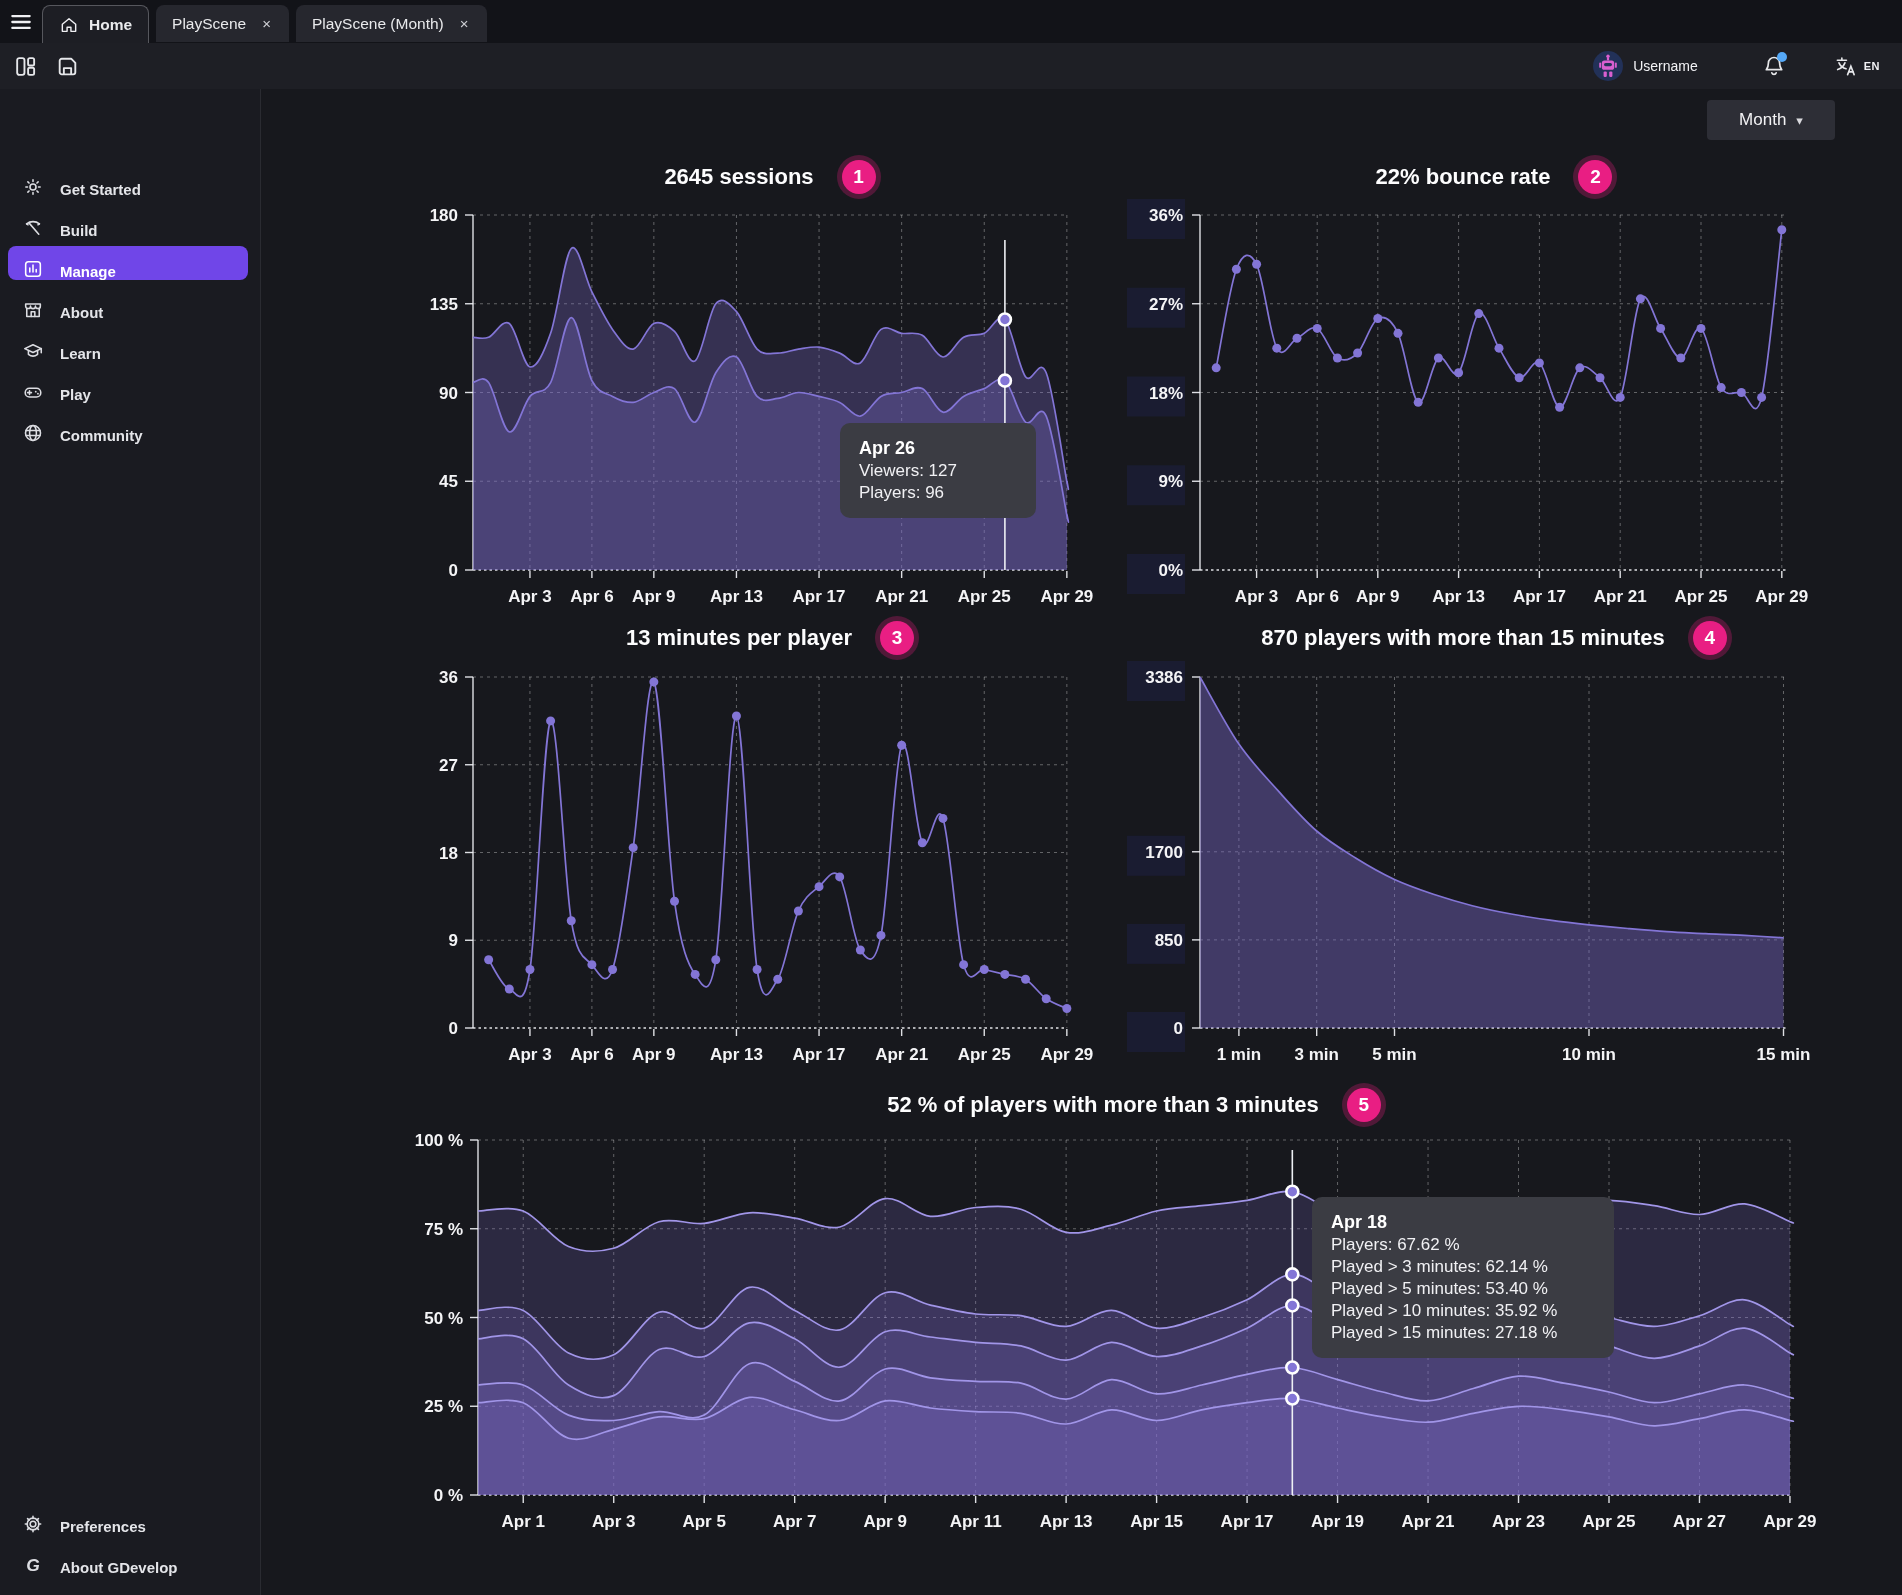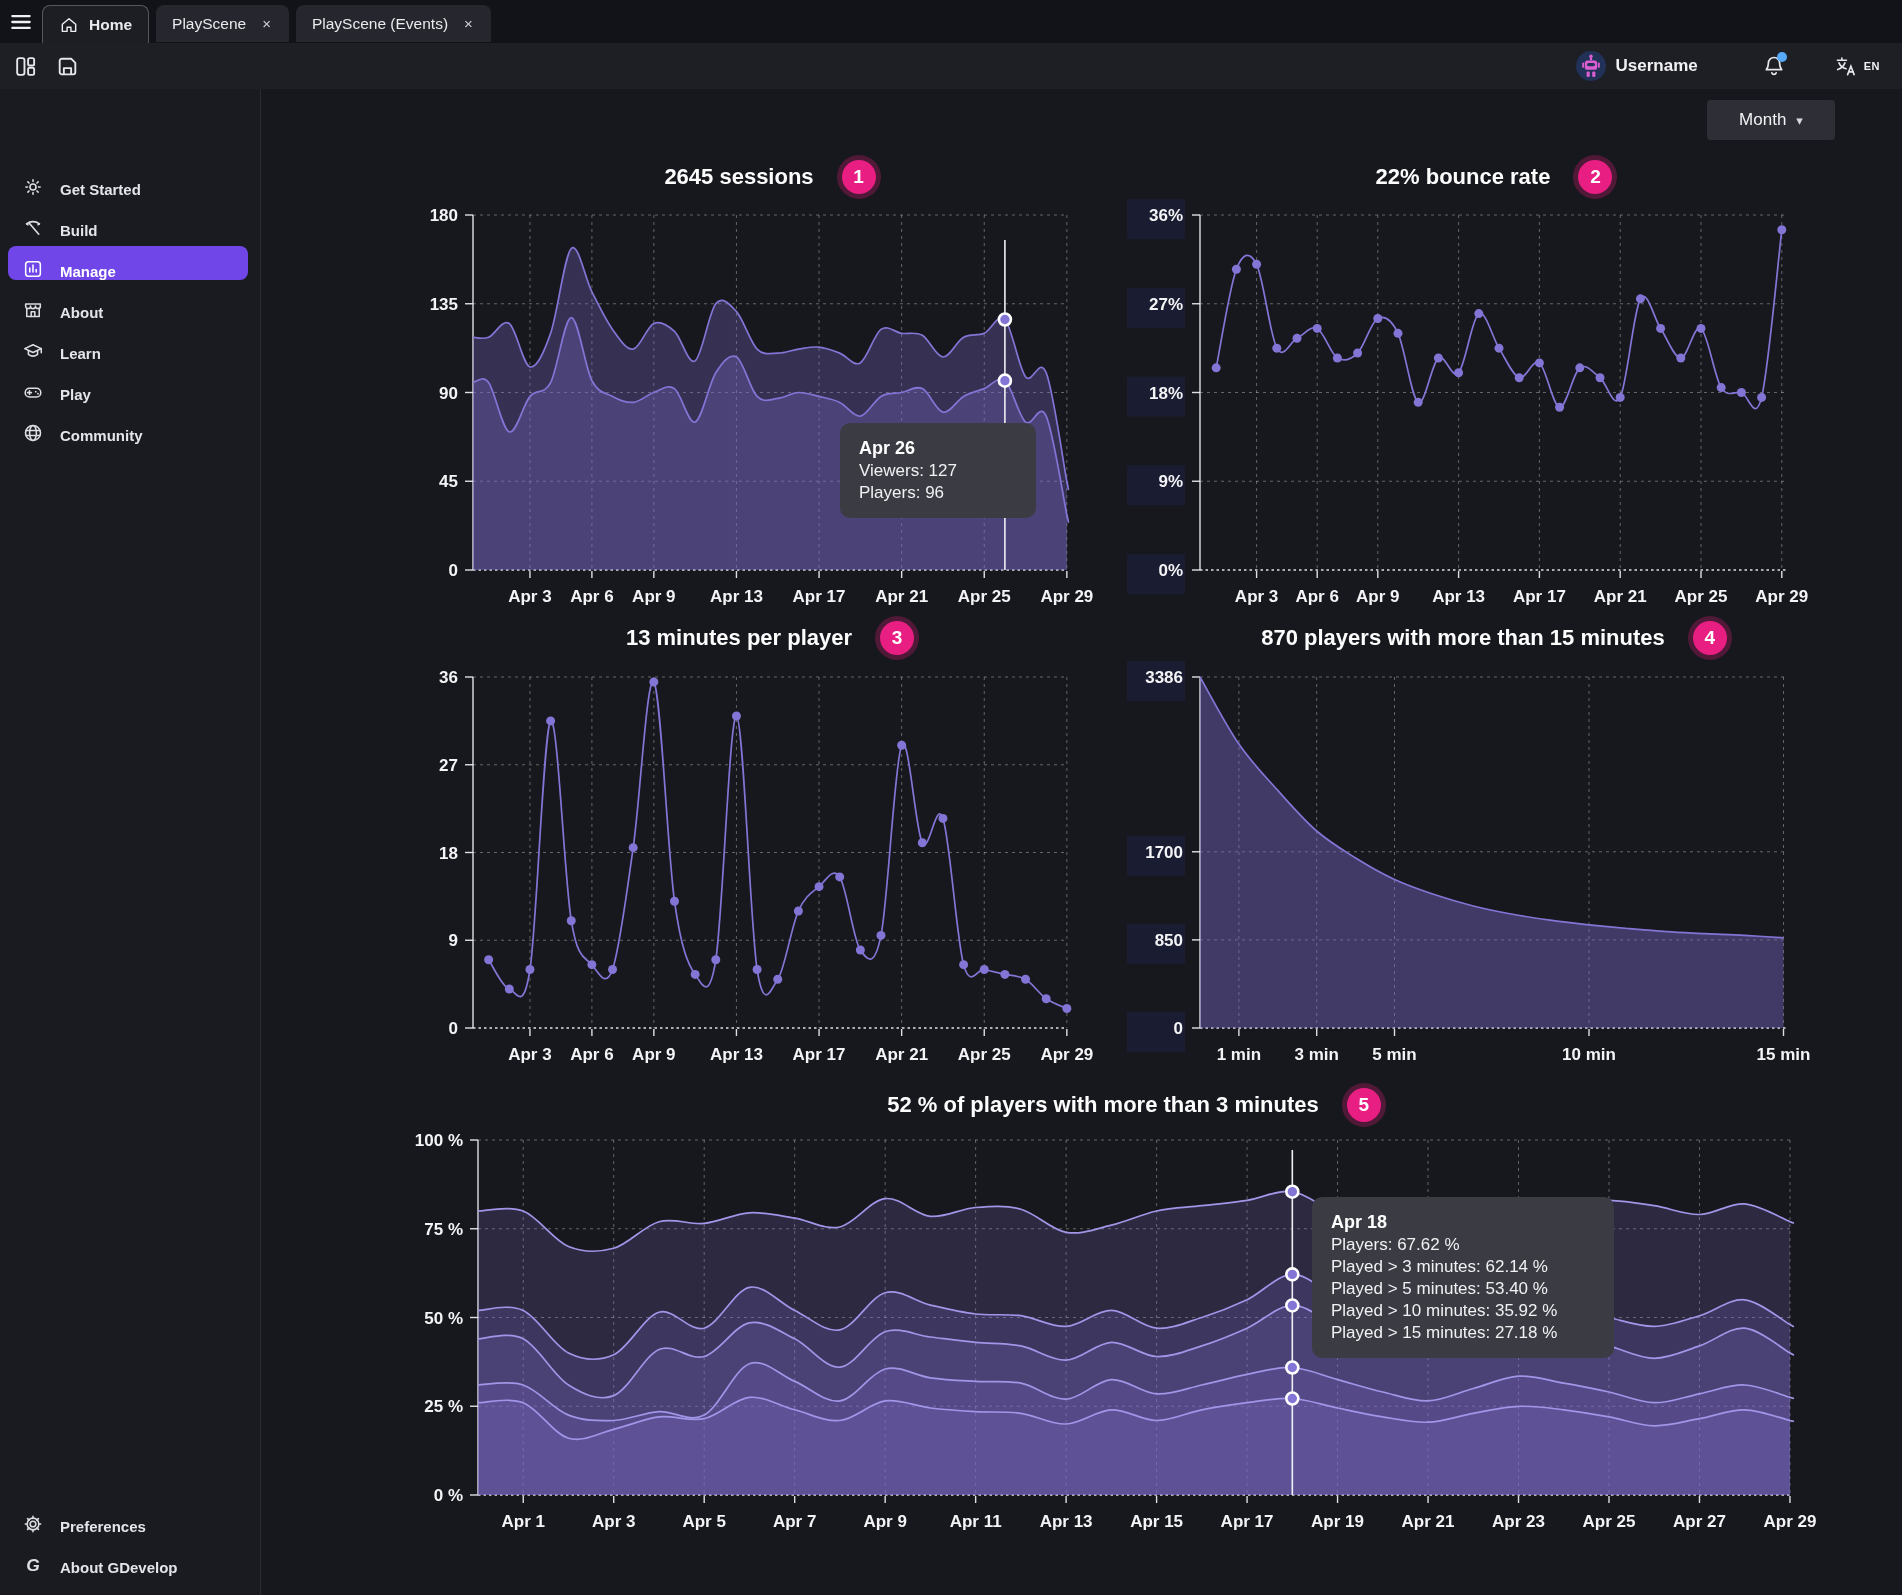--- a/index.html
+++ b/index.html
@@ -14,21 +14,21 @@
   .hamburger{width:42px;height:43px;display:flex;align-items:center;justify-content:center;cursor:pointer}
   .tab{height:37px;display:flex;align-items:center;gap:10px;padding:0 16px;margin-right:7px;
        background:#26272e;border-radius:8px 8px 0 0;font-size:15.5px;color:#e9eaec;cursor:pointer}
   .tab.active{background:#1d1e24;border:1px solid #56575d;border-bottom:none;font-weight:700}
   .tab .close{font-size:15px;color:#cfd0d5;padding:0 2px;margin-left:4px;cursor:pointer}
   
   .toolbar{position:absolute;top:43px;left:0;right:0;height:46px;background:#1e1f25;z-index:19;display:flex;align-items:center}
   .toolbar .tbicon{width:34px;height:34px;display:flex;align-items:center;justify-content:center;margin-left:8px;cursor:pointer}
   .tb-right{position:absolute;right:22px;top:0;height:46px;display:flex;align-items:center;gap:14px}
   .userchip{display:flex;align-items:center;gap:10px;cursor:pointer}
-  .username{font-size:17px;font-weight:700;color:#f2f2f5}
+  .username{font-size:14px;font-weight:400;color:#f2f2f5}
   .bellwrap{position:relative;width:32px;height:32px;display:flex;align-items:center;justify-content:center;margin-left:46px;cursor:pointer}
   .notifdot{position:absolute;top:2px;right:3px;width:10px;height:10px;border-radius:50%;background:#55a9f8}
   .langwrap{display:flex;align-items:center;gap:7px;margin-left:30px;cursor:pointer}
   .langcode{font-size:11px;font-weight:700;color:#f2f2f5;letter-spacing:.5px}
   
   .sidebar{position:absolute;top:89px;left:0;width:260px;bottom:0;background:#1a1b21;border-right:1px solid #2a2b31;z-index:18}
   .side-item{position:absolute;left:8px;width:240px;height:34px;border-radius:8px;display:flex;align-items:flex-end;gap:16px;
              padding-left:14px;box-sizing:border-box;font-size:15px;font-weight:600;color:#e4e5e9;cursor:pointer}
   .side-item.active{background:#7046e8;color:#fff}
   .side-item .sicon{width:22px;height:22px;display:flex;align-items:center;justify-content:center}
@@ -64,21 +64,21 @@
             <path d="M4 11.2 L12 4.4 L20 11.2 V19.6 H14.3 V14.6 H9.7 V19.6 H4 Z"></path>
           </svg>
         </span>
         <span>Home</span>
       </div>
       <div class="tab">
         <span>PlayScene</span>
         <span class="close">×</span>
       </div>
       <div class="tab">
-        <span>PlayScene (Events)</span>
+        <span>PlayScene (Month)</span>
         <span class="close">×</span>
       </div>
     </div>
 </div>
 
 <div class="toolbar">
   <div class="tbicon">
     <svg width="25" height="25" viewBox="0 0 24 24" fill="none" stroke="#e6e7ea" stroke-width="1.8">
       <rect x="4" y="4" width="7" height="16" rx="2"></rect>
         <rect x="14.5" y="4" width="5.8" height="7" rx="1.5"></rect>

